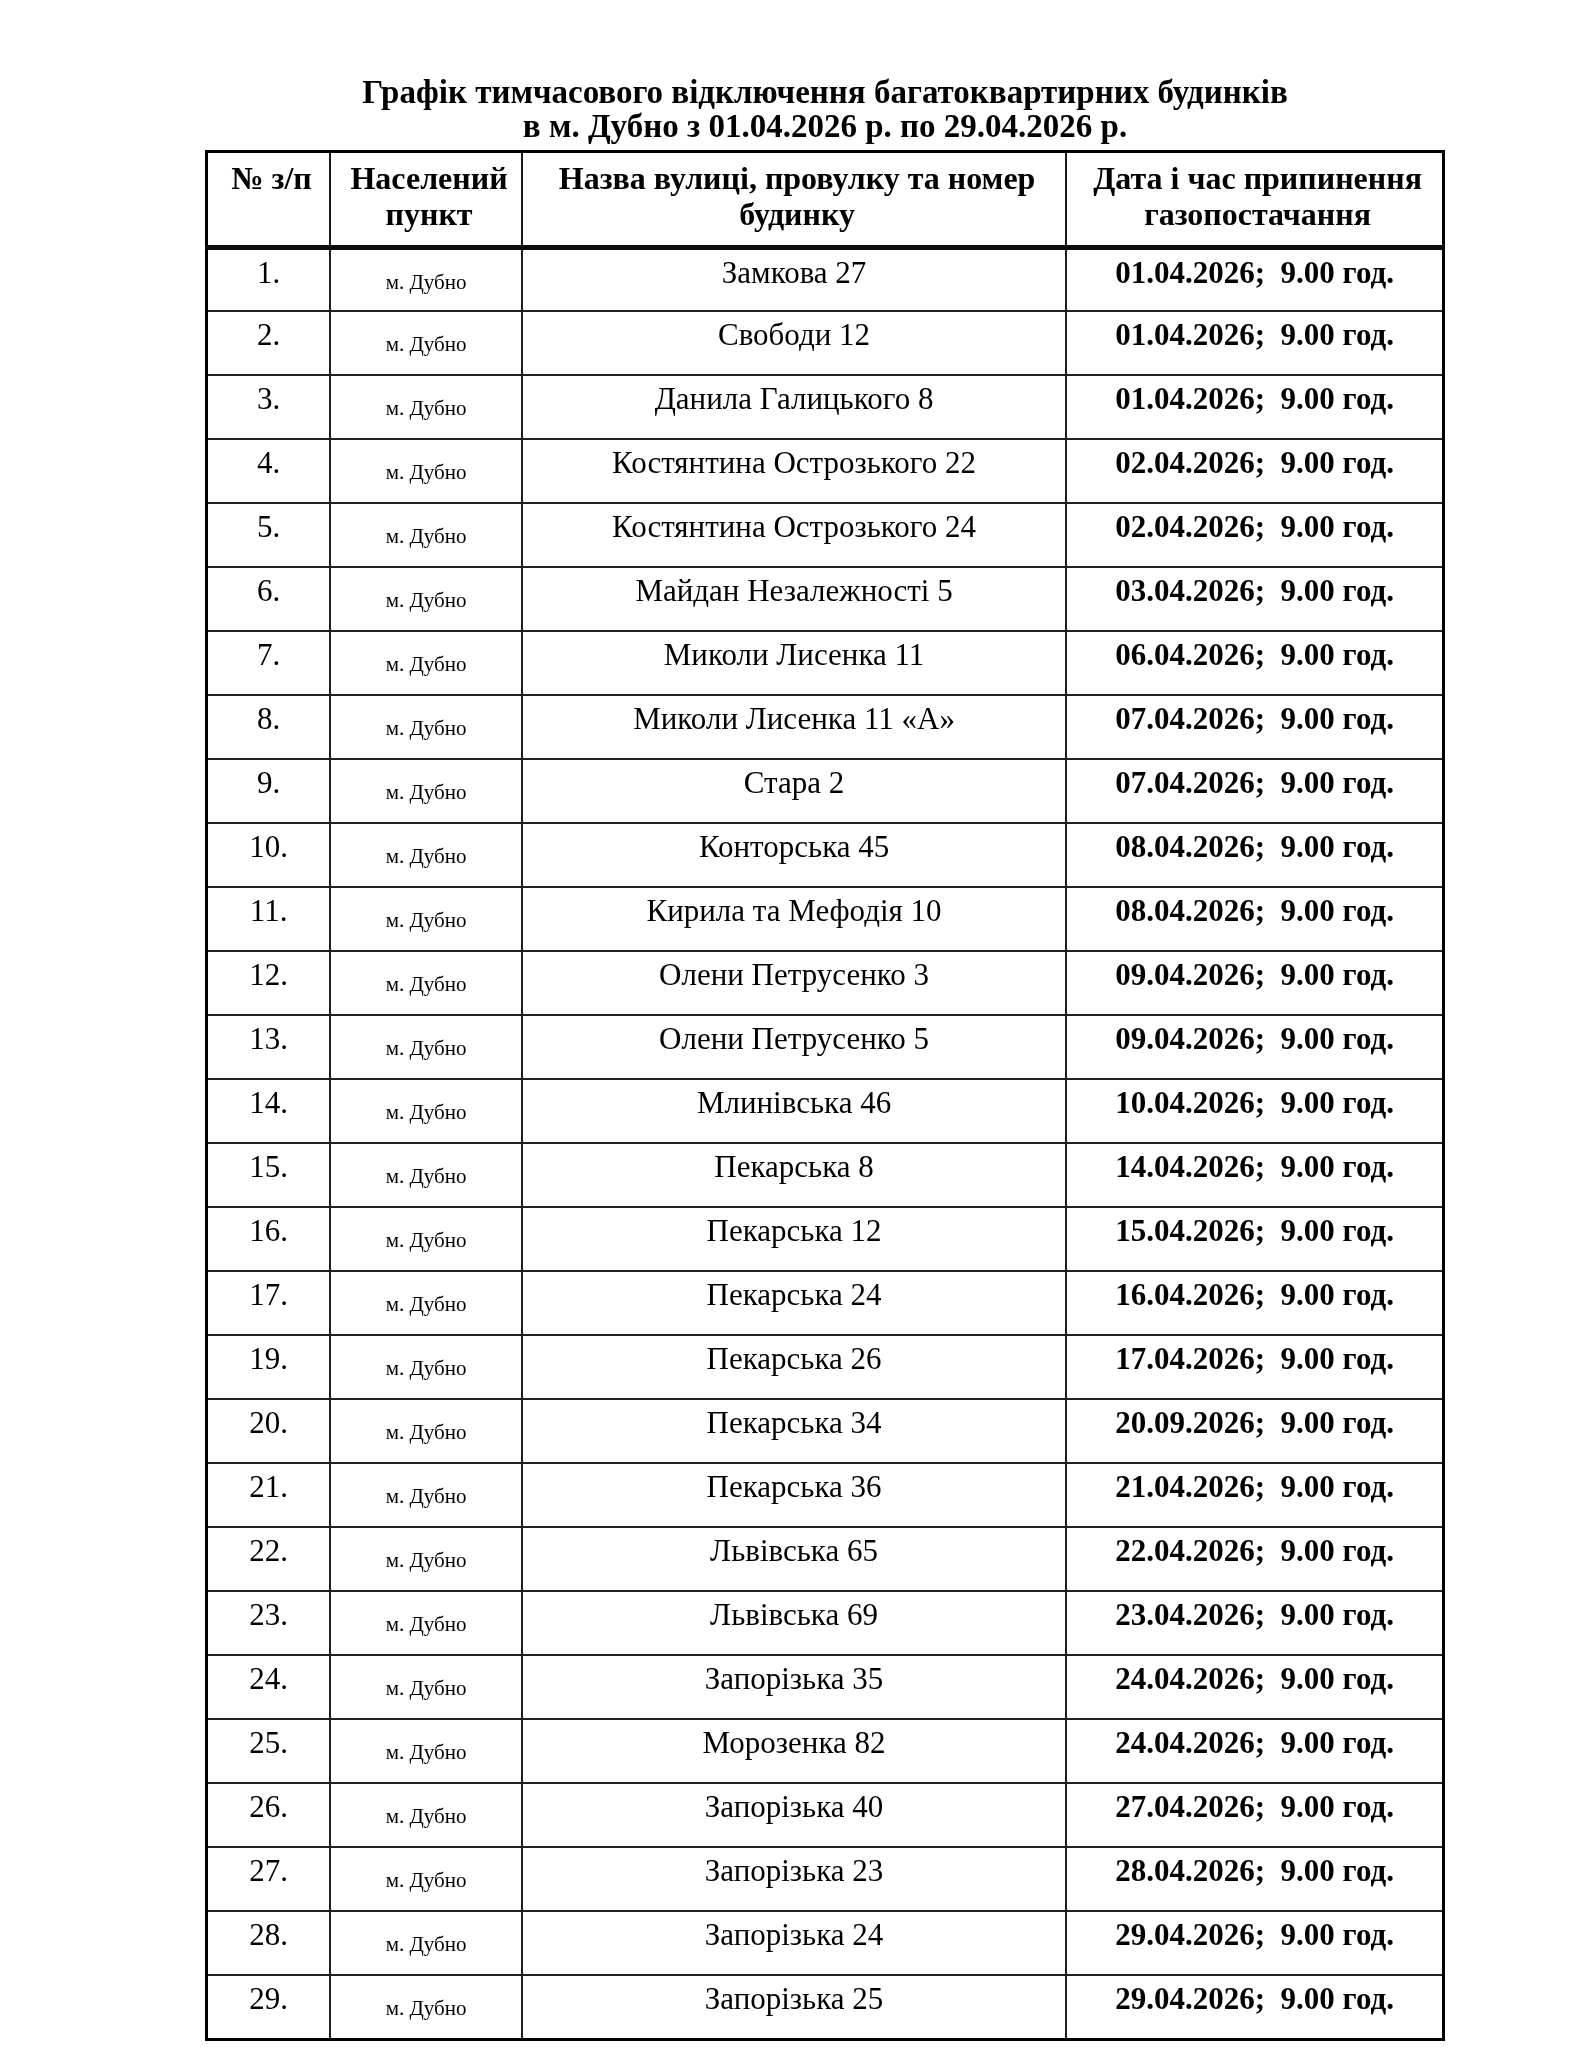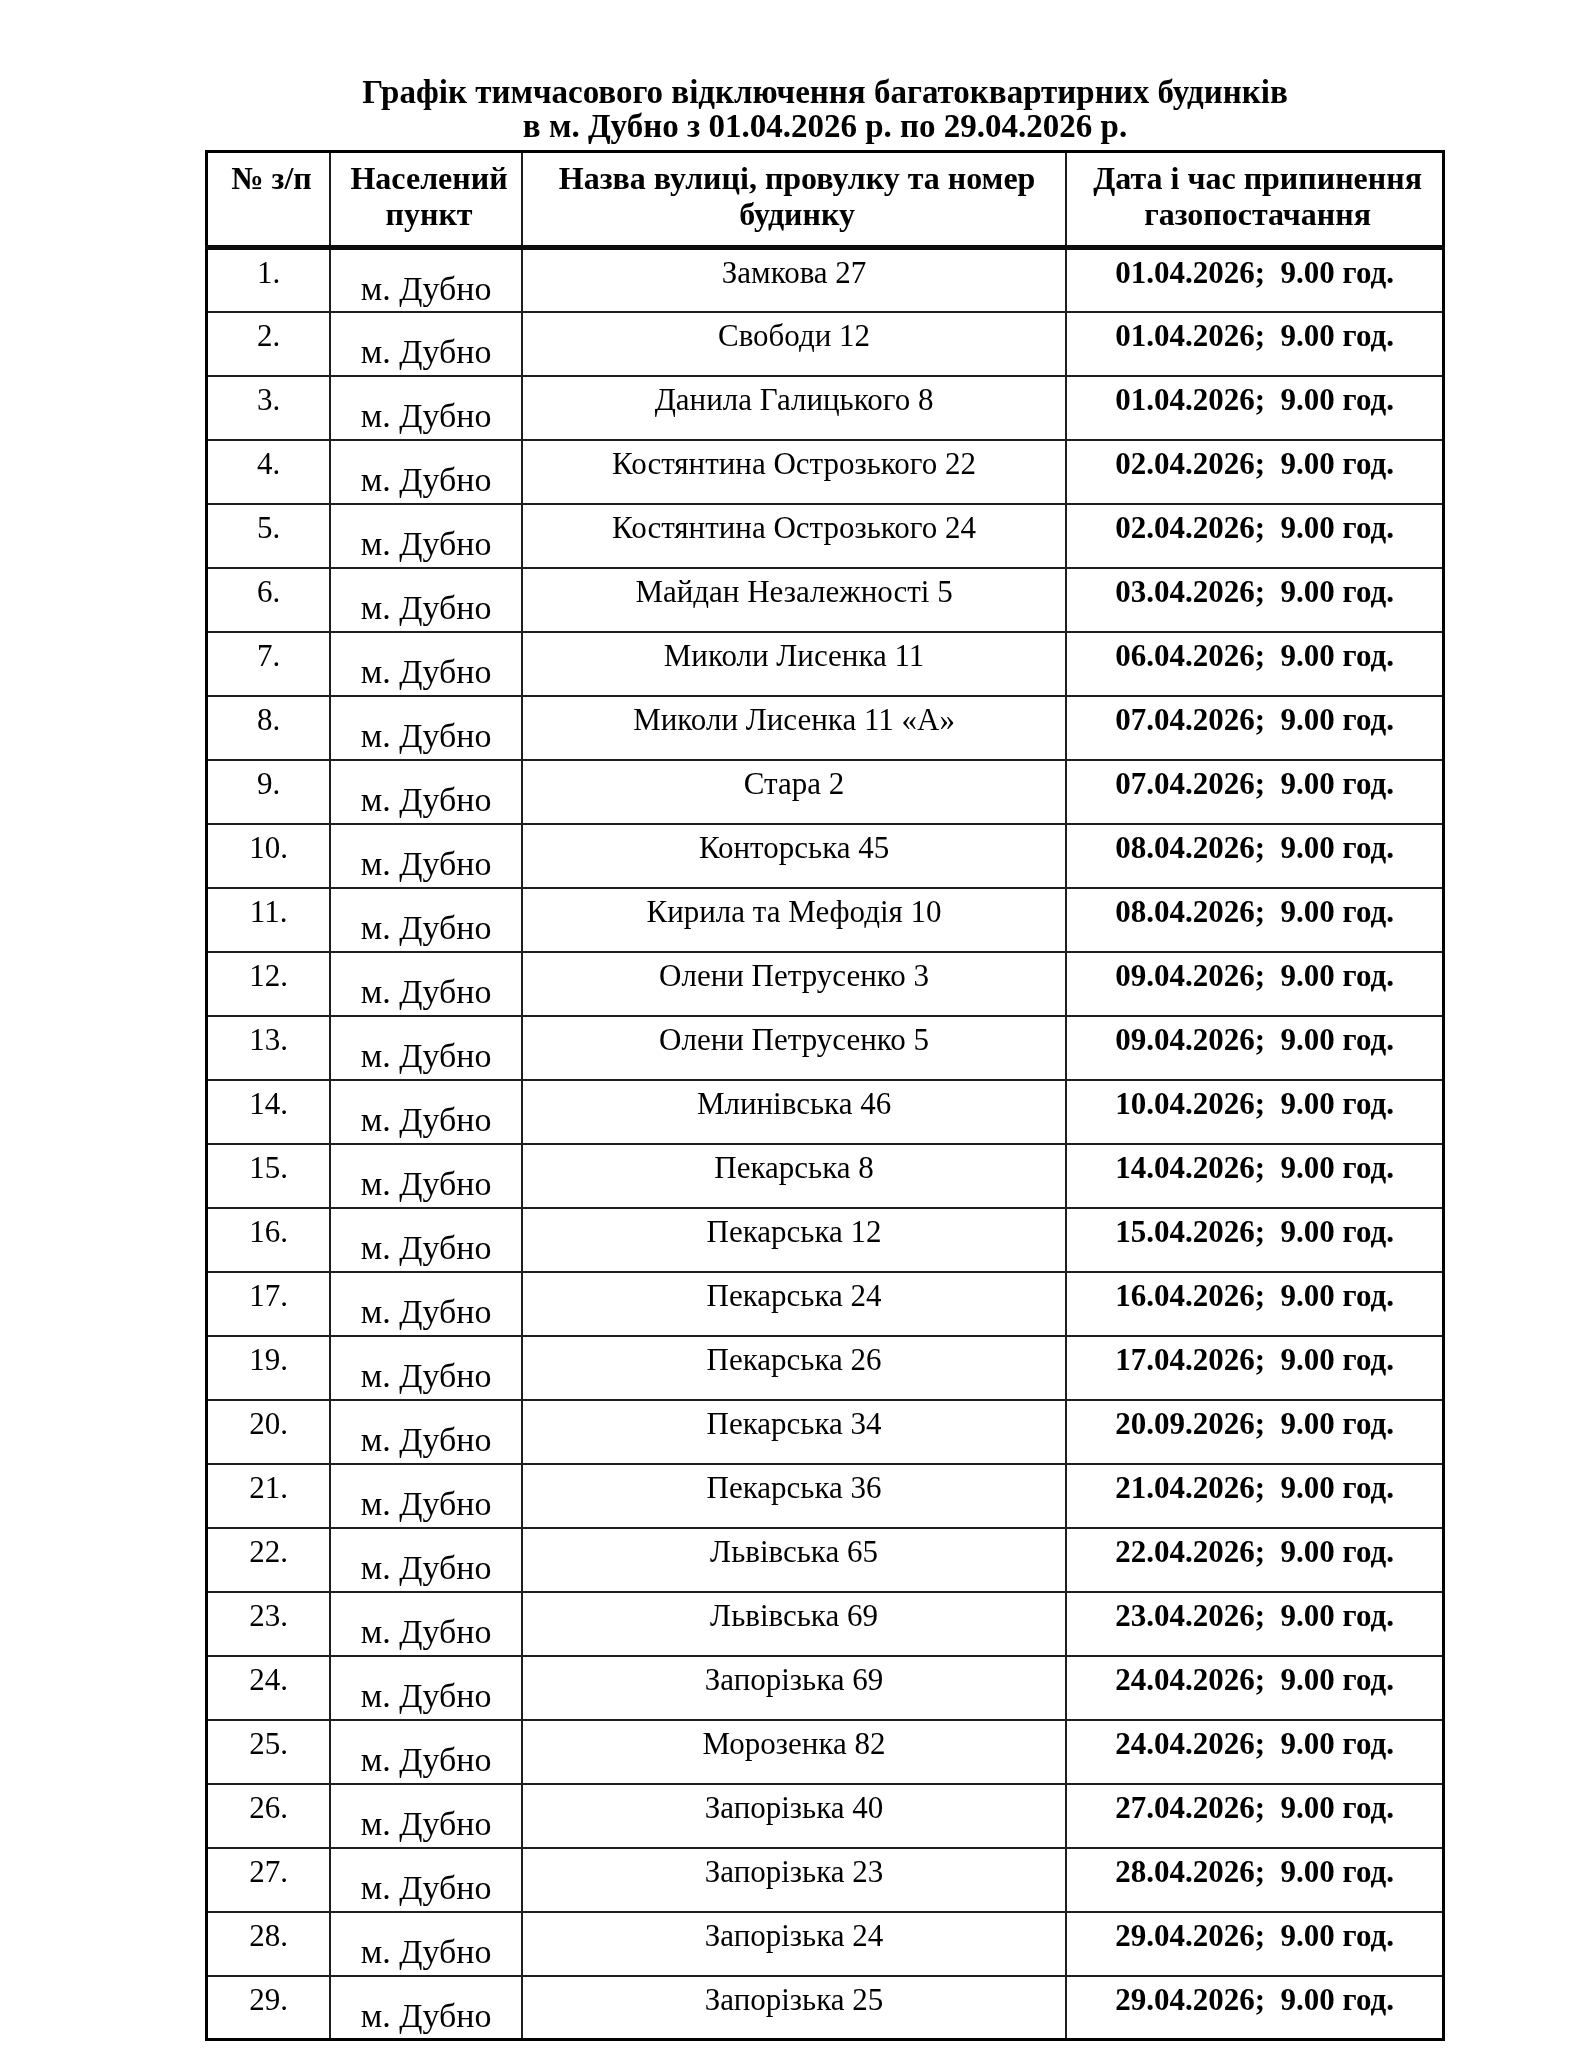--- a/index.html
+++ b/index.html
@@ -53,21 +53,21 @@
     border: 2px solid #1f1f1f;
     font-size: 31px;
     line-height: 1.05;
     text-align: center;
     vertical-align: top;
     height: 64px;
     box-sizing: border-box;
     padding: 7px 4px 4px 4px;
     overflow: hidden;
   }
-  .schedule td.cell-locality { padding-top: 21px; font-size: 34px; }
+  .schedule td.cell-locality { padding-top: 21px; font-size: 21px; }
   .schedule td.cell-date { white-space: pre; font-weight: bold; }
 </style>
 </head>
 <body>
 
 <div class="page">
 
   <div class="doc-title">
     <span class="line">Графік тимчасового відключення багатоквартирних будинків</span>
     <span class="line">в м. Дубно з 01.04.2026 р. по 29.04.2026 р.</span>
@@ -217,21 +217,21 @@
         </tr>
         <tr>
           <td class="cell-number">23.</td>
           <td class="cell-locality">м. Дубно</td>
           <td class="cell-street">Львівська 69</td>
           <td class="cell-date">23.04.2026;  9.00 год.</td>
         </tr>
         <tr>
           <td class="cell-number">24.</td>
           <td class="cell-locality">м. Дубно</td>
-          <td class="cell-street">Запорізька 69</td>
+          <td class="cell-street">Запорізька 35</td>
           <td class="cell-date">24.04.2026;  9.00 год.</td>
         </tr>
         <tr>
           <td class="cell-number">25.</td>
           <td class="cell-locality">м. Дубно</td>
           <td class="cell-street">Морозенка 82</td>
           <td class="cell-date">24.04.2026;  9.00 год.</td>
         </tr>
         <tr>
           <td class="cell-number">26.</td>

